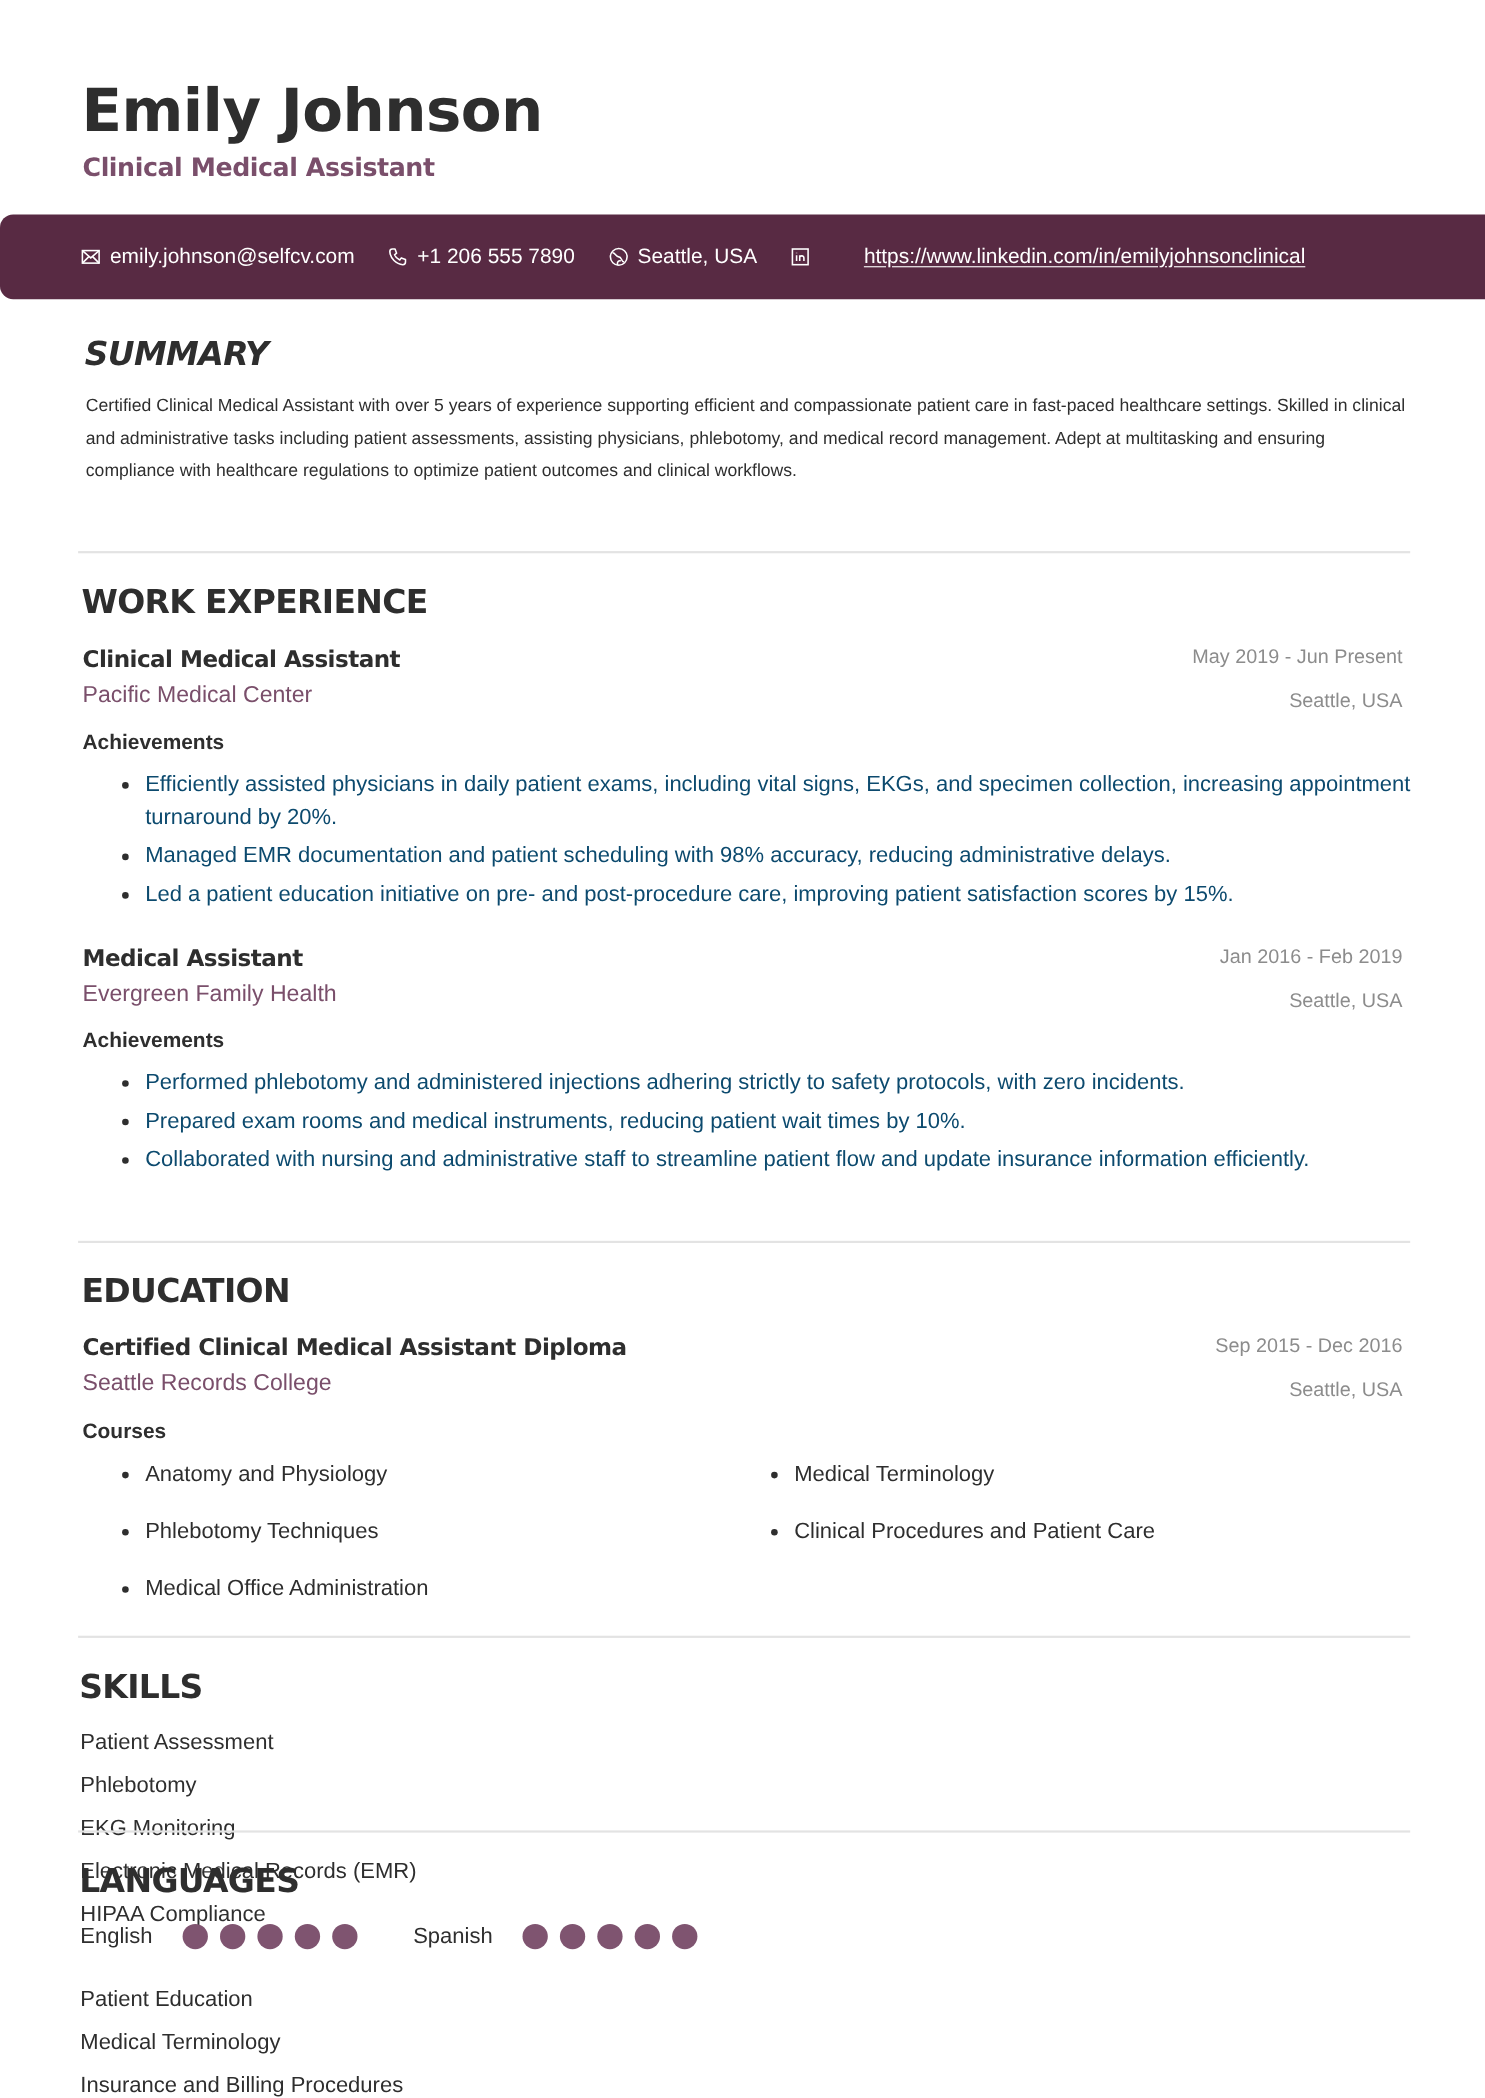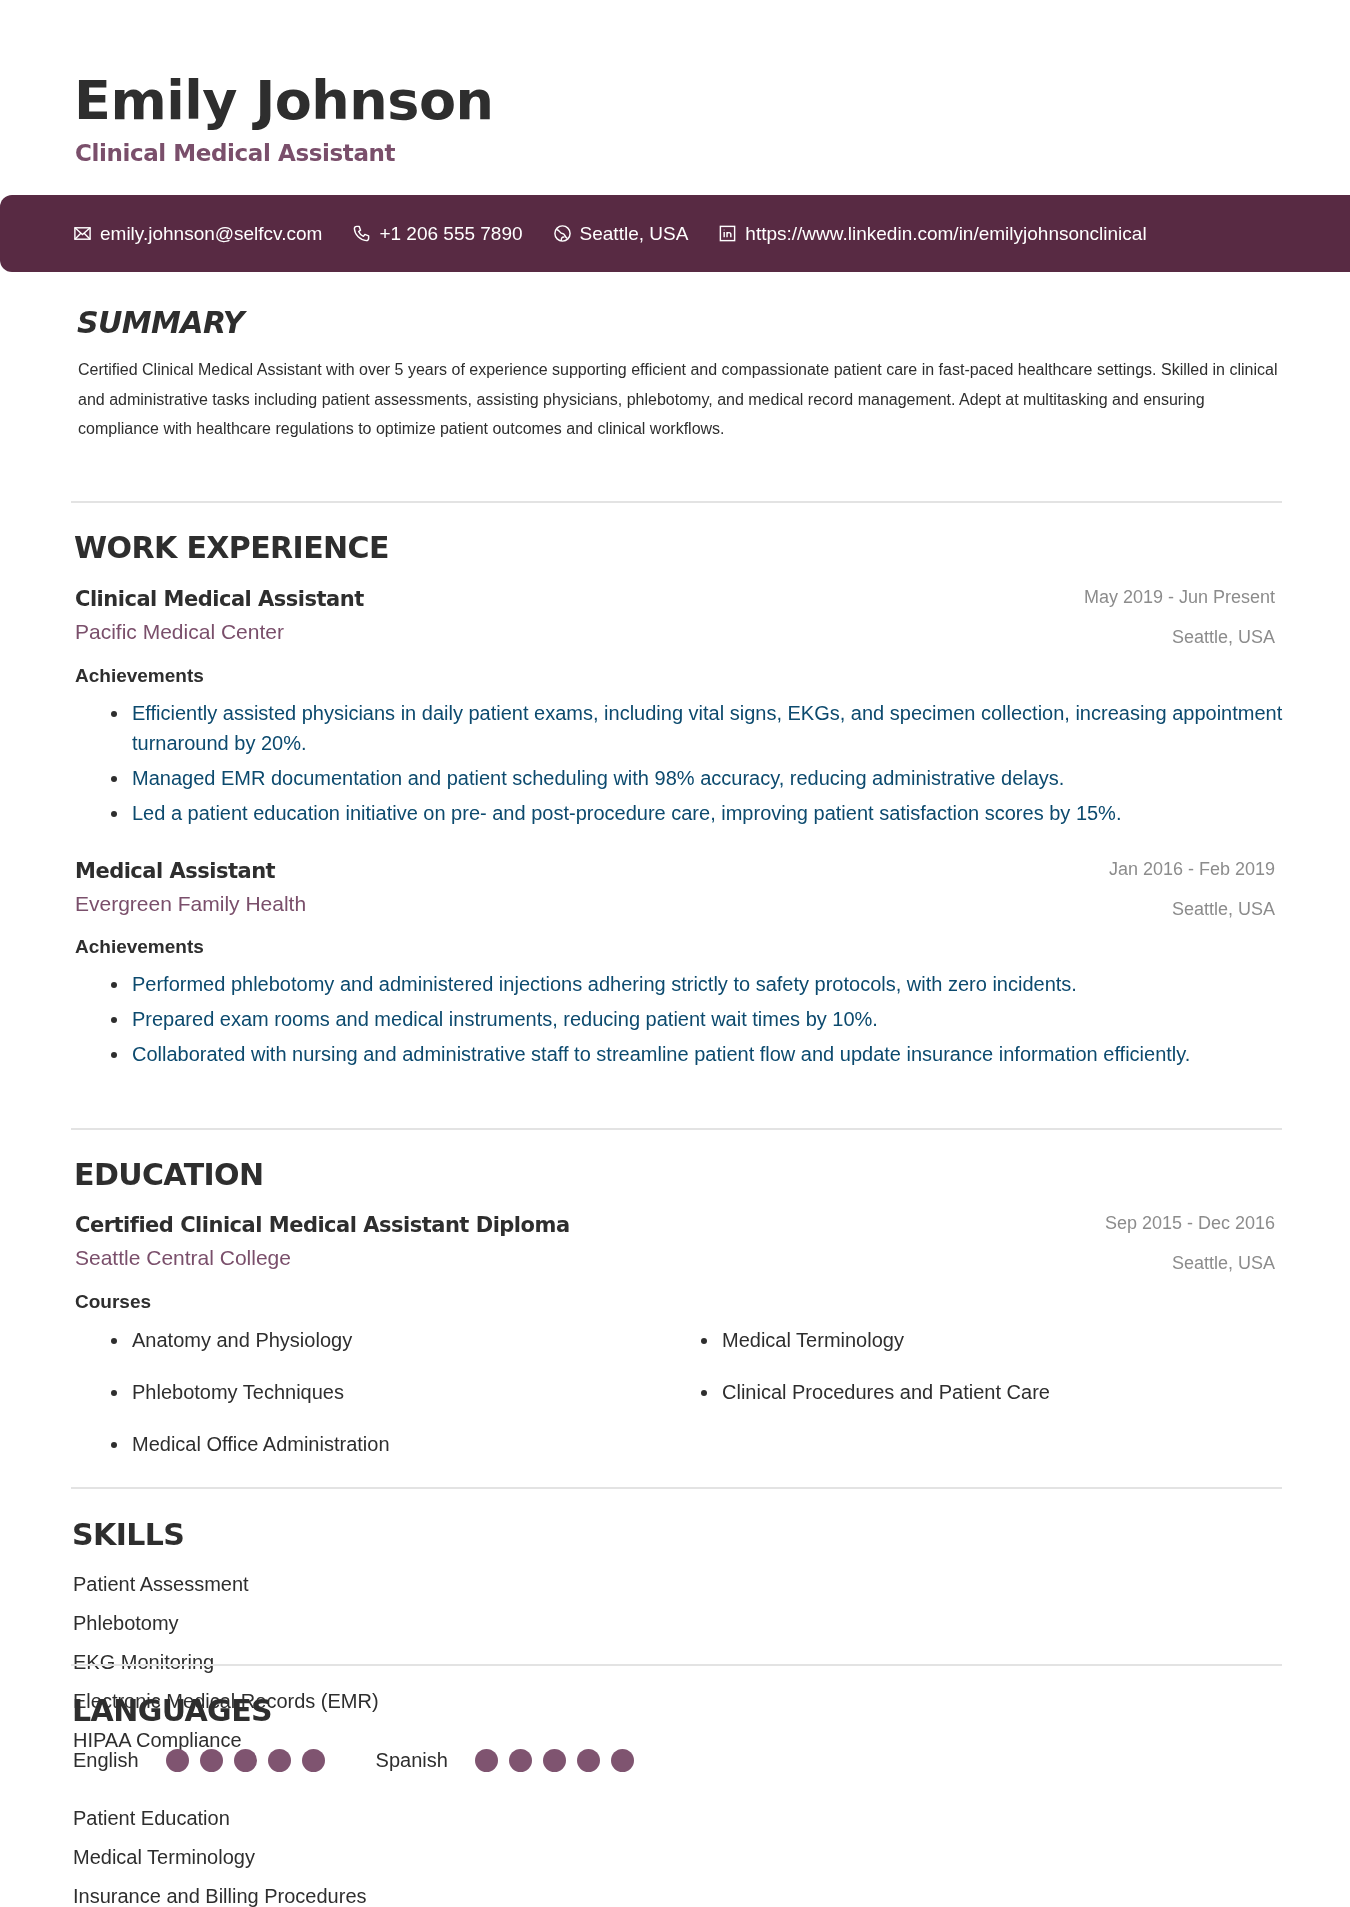--- a/index.html
+++ b/index.html
@@ -35,21 +35,21 @@
     padding-left: 73px;
   }
   .contact-item {
     display: flex; align-items: center;
     color: #ffffff; font-size: 19px;
     font-family: "Liberation Sans", sans-serif;
     margin-right: 30px;
     white-space: nowrap;
   }
   .contact-item svg { width: 19px; height: 19px; margin-right: 8px; flex: none; }
-  .contact-item a { color: #ffffff; text-underline-offset: 3px; }
+  .contact-item a { color: #ffffff; text-decoration: underline; text-underline-offset: 3px; margin-left: 40px; }
 
   
   .section-title {
     font-size: 30px; font-weight: 700; color: #2e2e2e;
     font-family: "DejaVu Sans", sans-serif; letter-spacing: -0.6px;
     line-height: 36px;
   }
   .divider {
     left: 71px; width: 1211px; height: 2px; background: #e3e3e3;
   }
@@ -171,21 +171,21 @@
 <ul class="abs bullets" style="left:75px; top:970px; width:1210px;">
   <li>Performed phlebotomy and administered injections adhering strictly to safety protocols, with zero incidents.</li>
   <li>Prepared exam rooms and medical instruments, reducing patient wait times by 10%.</li>
   <li>Collaborated with nursing and administrative staff to streamline patient flow and update insurance information efficiently.</li>
 </ul>
 <div class="abs divider" style="top:1128px;"></div>
 
 <div class="abs section-title" style="left:74px; top:1157px;">EDUCATION</div>
 <div class="abs job-title" style="left:75px; top:1211px;">Certified Clinical Medical Assistant Diploma</div>
 <div class="abs meta" style="top:1211px;">Sep 2015 - Dec 2016</div>
-<div class="abs org" style="left:75px; top:1244px;">Seattle Central College</div>
+<div class="abs org" style="left:75px; top:1244px;">Seattle Records College</div>
 <div class="abs meta" style="top:1251px;">Seattle, USA</div>
 <div class="abs sub-label" style="left:75px; top:1290px;">Courses</div>
 <ul class="abs courses" style="left:75px; top:1326px;">
   <li>Anatomy and Physiology</li>
   <li>Medical Terminology</li>
   <li>Phlebotomy Techniques</li>
   <li>Clinical Procedures and Patient Care</li>
   <li>Medical Office Administration</li>
 </ul>
 <div class="abs divider" style="top:1487px;"></div>

